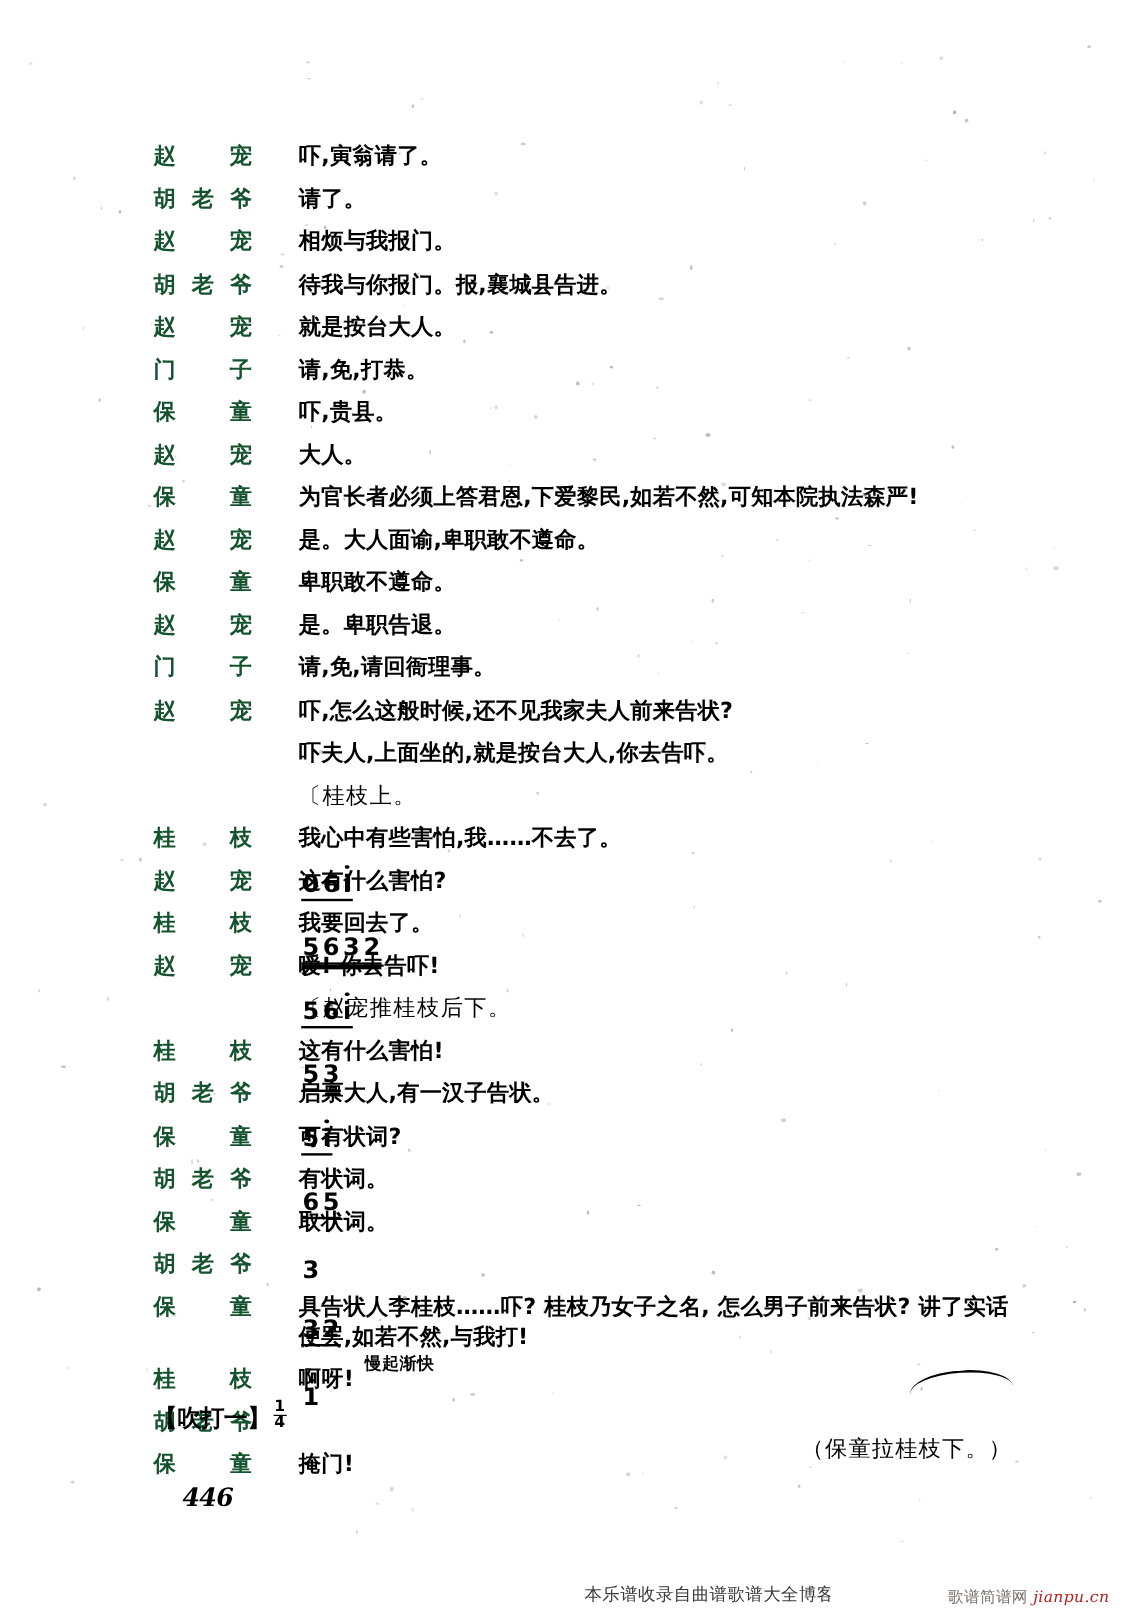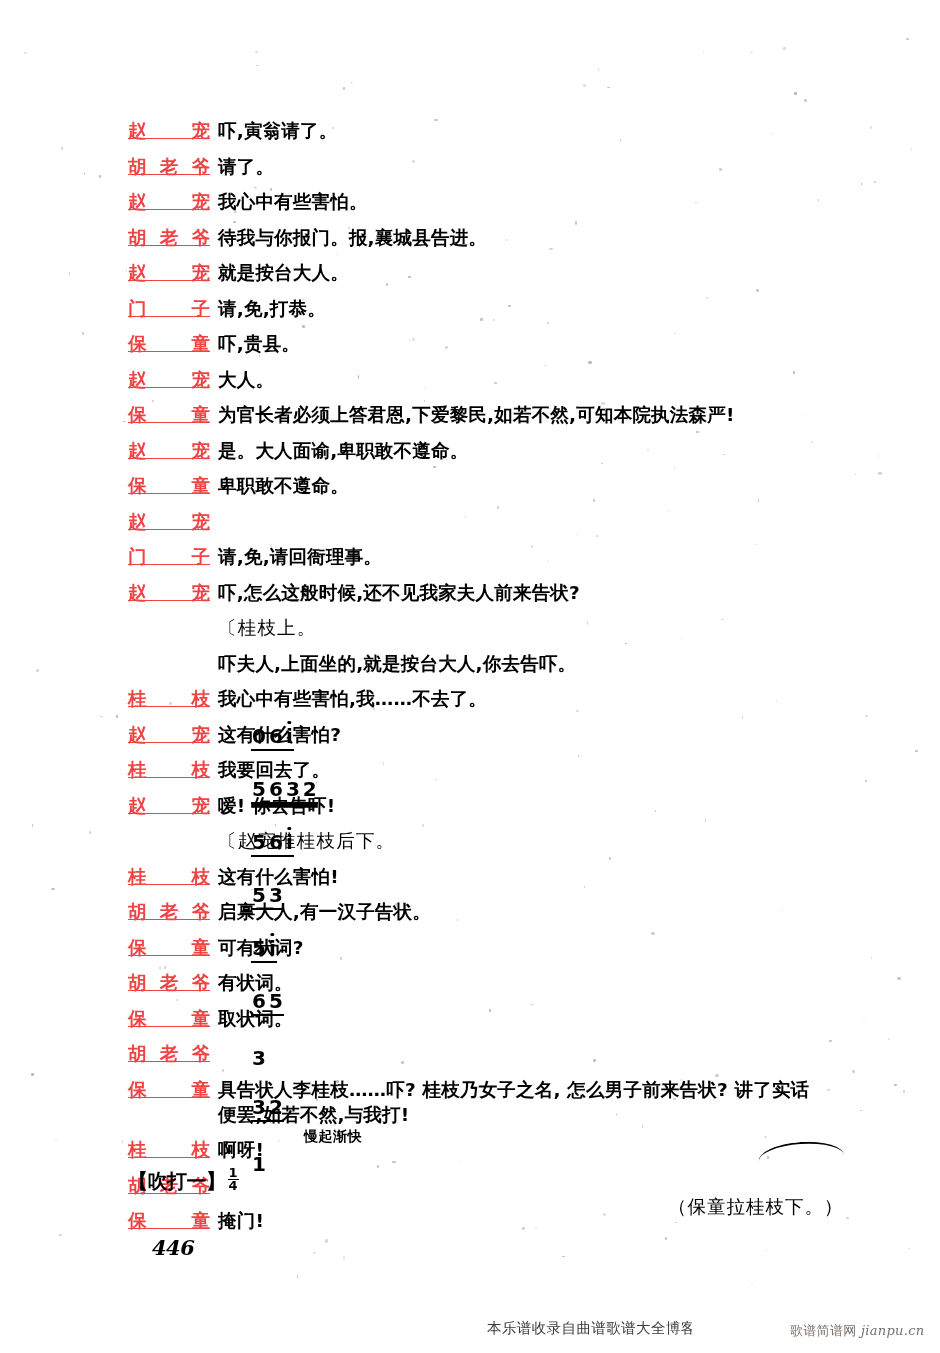--- a/index.html
+++ b/index.html
@@ -38,39 +38,39 @@
     display: flex;
     align-items: flex-start;
     margin-bottom: 10.5px;
   }
   .who {
     flex: 0 0 82px;
     width: 82px;
     font-weight: bold;
     font-size: 18.5px;
     line-height: 25px;
-    color: #ef4444;
+    color: #14532d;
     letter-spacing: 0;
     text-align: justify;
     text-align-last: justify;
     text-justify: inter-character;
     white-space: nowrap;
-    text-decoration: underline;
   }
   .who.blank {
     text-align-last: left;
   }
   .speech {
     flex: 1 1 auto;
     font-size: 18.5px;
     line-height: 25px;
     color: #000;
     font-weight: bold;
     letter-spacing: .2px;
     padding-left: 8px;
+    margin-left: 31px;
   }
   
   .line.stage .speech {
     font-weight: normal;
     font-family: "DejaVu Serif", "Liberation Serif", serif;
     letter-spacing: 1.2px;
   }
   .speech .cont {
     display: block;
   }
@@ -224,42 +224,42 @@
   #wm-right {
     position: absolute;
     left: 790px;
     top: 1322px;
     font-size: 13px;
     white-space: nowrap;
     color: #7a7168;
     letter-spacing: .3px;
   }
   #wm-right .site {
-    color: #737373;
+    color: #b91c1c;
     font-style: italic;
     font-family: "DejaVu Serif", "Liberation Serif", serif;
   }
 </style>
 </head>
 <body>
 
 <div id="page">
 
   <div id="script">
       <div class="line">
         <div class="who">赵宠</div>
         <div class="speech"><span>吓,寅翁请了。</span></div>
       </div>
       <div class="line">
         <div class="who">胡老爷</div>
         <div class="speech"><span>请了。</span></div>
       </div>
       <div class="line">
         <div class="who">赵宠</div>
-        <div class="speech"><span>我心中有些害怕。</span></div>
+        <div class="speech"><span>相烦与我报门。</span></div>
       </div>
       <div class="line">
         <div class="who">胡老爷</div>
         <div class="speech"><span>待我与你报门。报,襄城县告进。</span></div>
       </div>
       <div class="line">
         <div class="who">赵宠</div>
         <div class="speech"><span>就是按台大人。</span></div>
       </div>
       <div class="line">
@@ -281,36 +281,37 @@
       <div class="line">
         <div class="who">赵宠</div>
         <div class="speech"><span>是。大人面谕,卑职敢不遵命。</span></div>
       </div>
       <div class="line">
         <div class="who">保童</div>
         <div class="speech"><span>卑职敢不遵命。</span></div>
       </div>
       <div class="line">
         <div class="who">赵宠</div>
+        <div class="speech"><span>是。卑职告退。</span></div>
       </div>
       <div class="line">
         <div class="who">门子</div>
         <div class="speech"><span>请,免,请回衙理事。</span></div>
       </div>
       <div class="line">
         <div class="who">赵宠</div>
         <div class="speech"><span>吓,怎么这般时候,还不见我家夫人前来告状?</span></div>
+      </div>
+      <div class="line">
+        <div class="who blank"></div>
+        <div class="speech"><span>吓夫人,上面坐的,就是按台大人,你去告吓。</span></div>
       </div>
       <div class="line stage">
         <div class="who blank"></div>
         <div class="speech"><span>〔桂枝上。</span></div>
-      </div>
-      <div class="line">
-        <div class="who blank"></div>
-        <div class="speech"><span>吓夫人,上面坐的,就是按台大人,你去告吓。</span></div>
       </div>
       <div class="line">
         <div class="who">桂枝</div>
         <div class="speech"><span>我心中有些害怕,我……不去了。</span></div>
       </div>
       <div class="line">
         <div class="who">赵宠</div>
         <div class="speech"><span>这有什么害怕?</span></div>
       </div>
       <div class="line">

